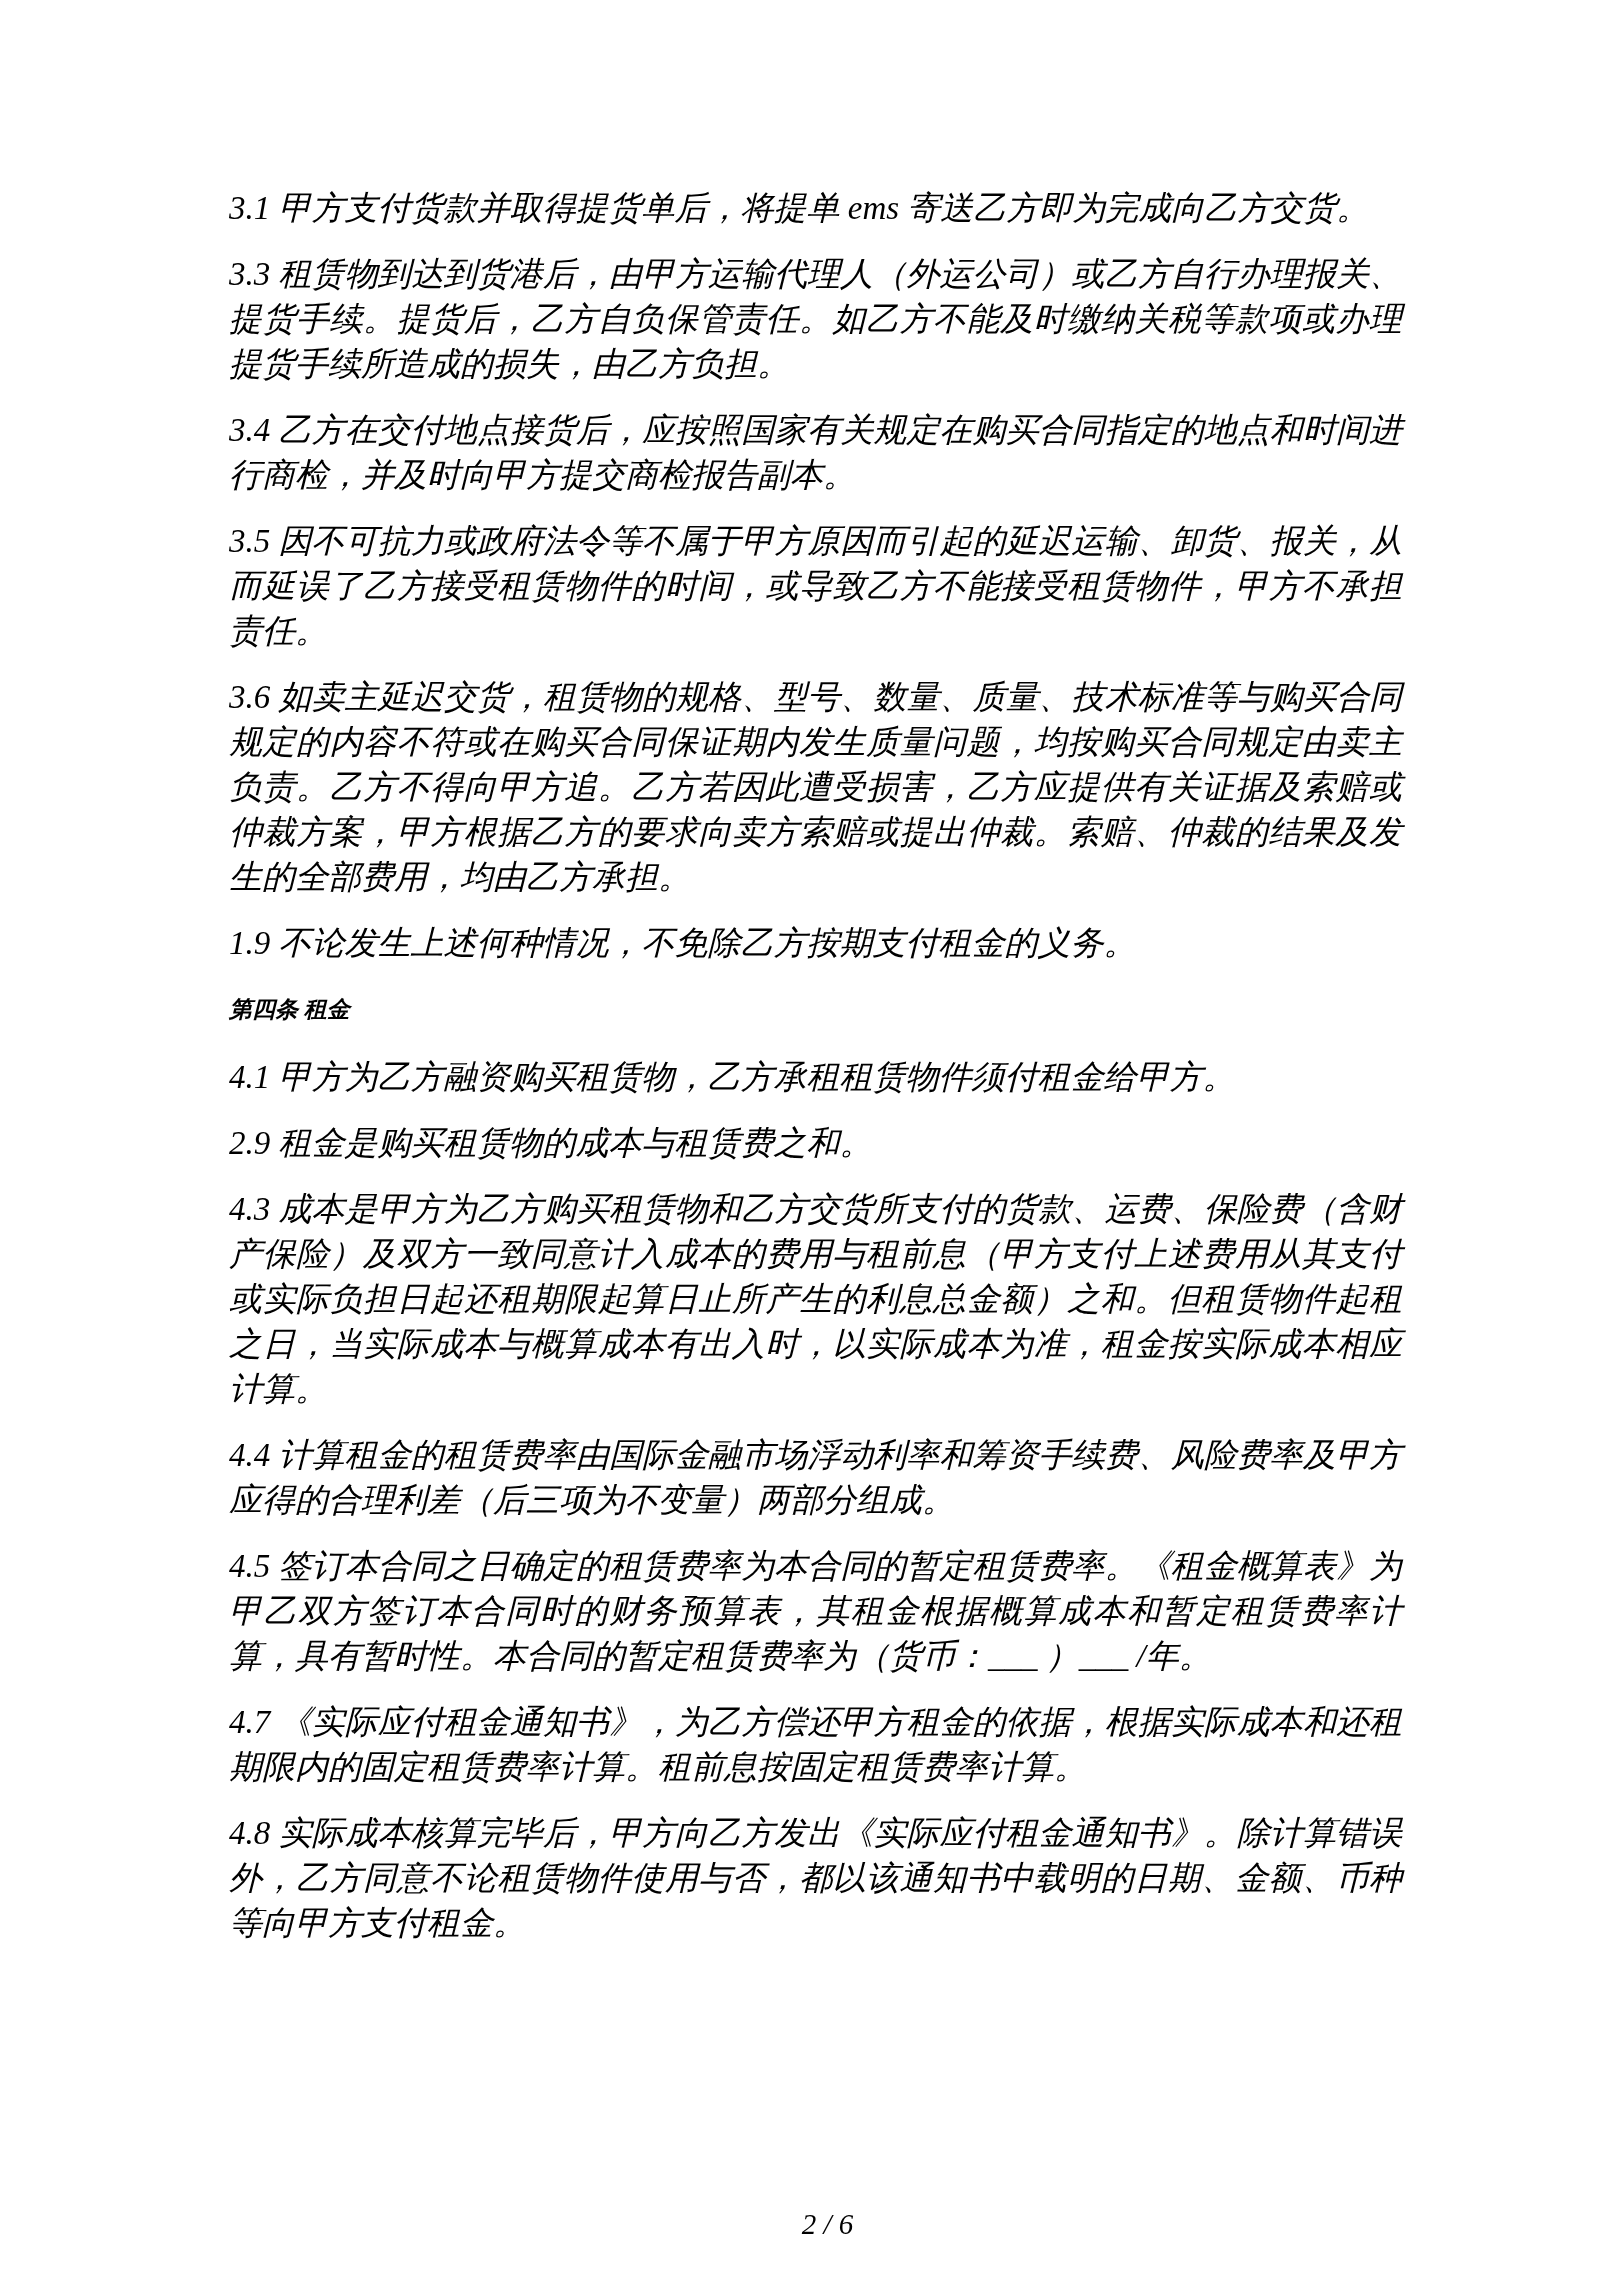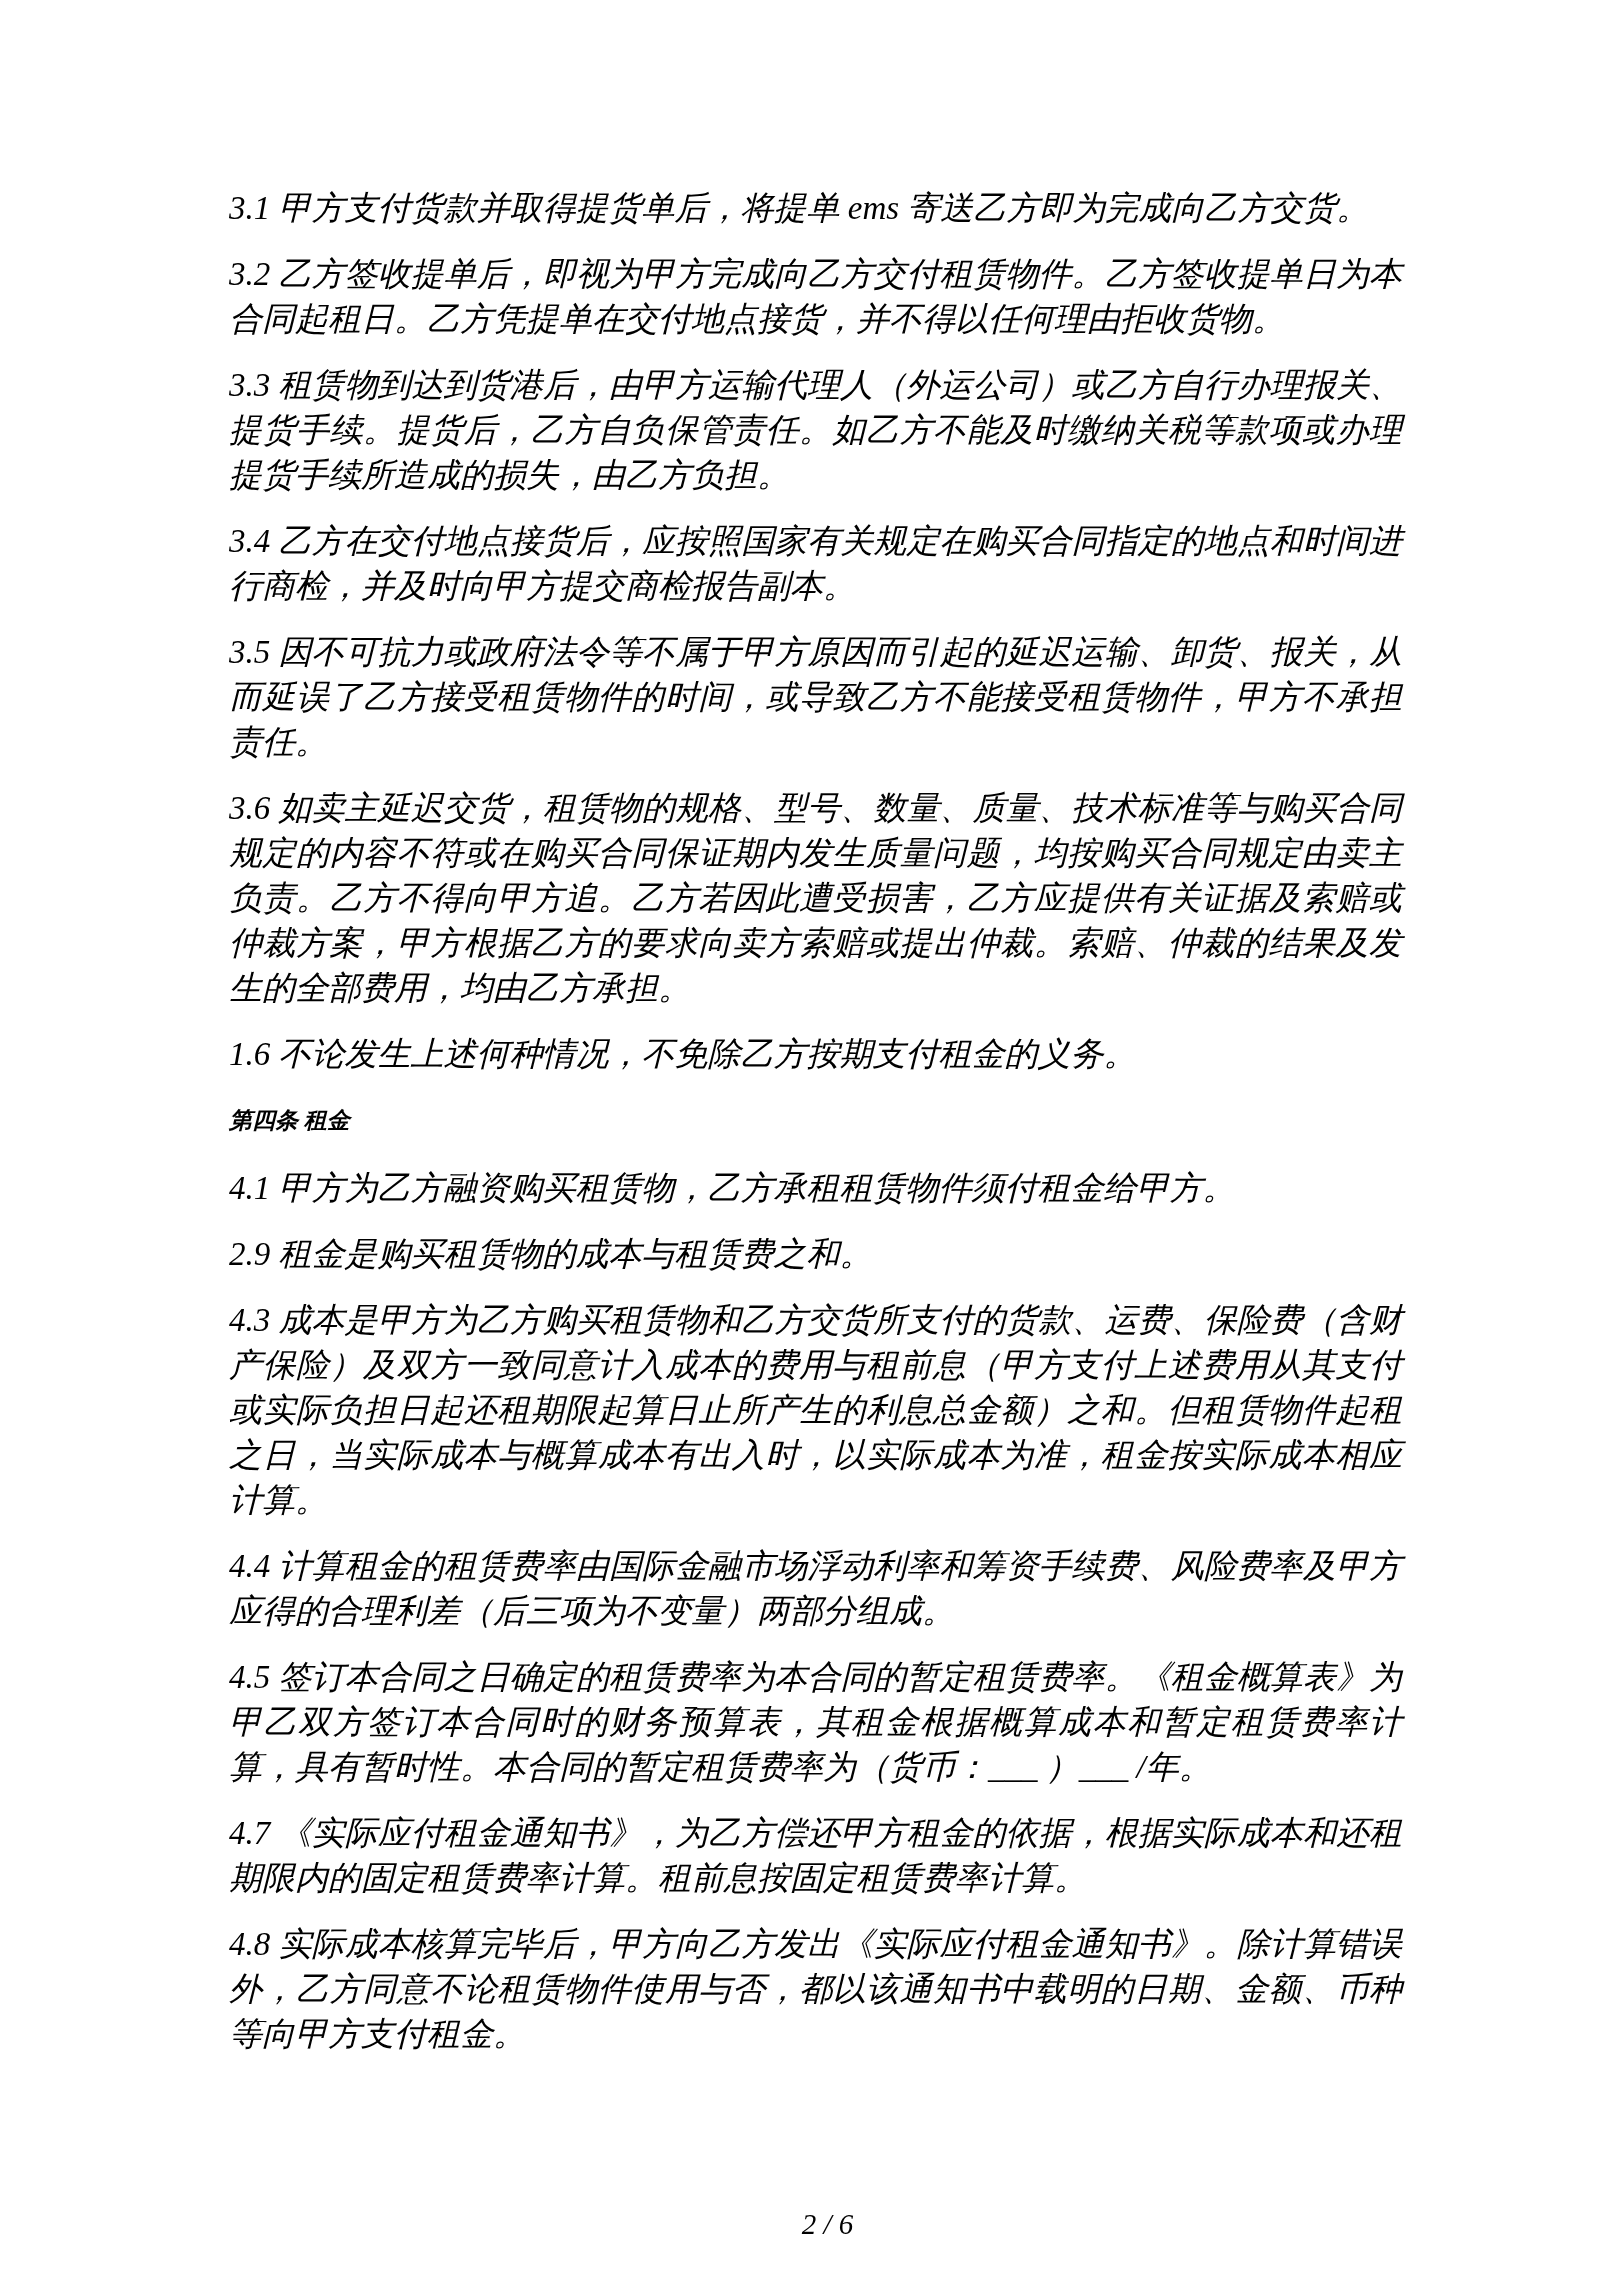--- a/index.html
+++ b/index.html
@@ -42,26 +42,25 @@
     font-size: 29px;
     color: #000000;
   }
 </style>
 </head>
 <body>
 
 <div class="page">
   <div class="content">
     <div class="para">3.1 甲方支付货款并取得提货单后，将提单 ems 寄送乙方即为完成向乙方交货。</div>
-    <div class="para">3.2 乙方签收提单后，即视为甲方完成向乙方交付租赁物件。乙方签收提单日为本合同起租日。乙方凭提单在交付地点接货，并不得以任何理由拒收货物。</div>
     <div class="para">3.3 租赁物到达到货港后，由甲方运输代理人（外运公司）或乙方自行办理报关、提货手续。提货后，乙方自负保管责任。如乙方不能及时缴纳关税等款项或办理提货手续所造成的损失，由乙方负担。</div>
     <div class="para">3.4 乙方在交付地点接货后，应按照国家有关规定在购买合同指定的地点和时间进行商检，并及时向甲方提交商检报告副本。</div>
     <div class="para">3.5 因不可抗力或政府法令等不属于甲方原因而引起的延迟运输、卸货、报关，从而延误了乙方接受租赁物件的时间，或导致乙方不能接受租赁物件，甲方不承担责任。</div>
     <div class="para">3.6 如卖主延迟交货，租赁物的规格、型号、数量、质量、技术标准等与购买合同规定的内容不符或在购买合同保证期内发生质量问题，均按购买合同规定由卖主负责。乙方不得向甲方追。乙方若因此遭受损害，乙方应提供有关证据及索赔或仲裁方案，甲方根据乙方的要求向卖方索赔或提出仲裁。索赔、仲裁的结果及发生的全部费用，均由乙方承担。</div>
-    <div class="para">1.6 不论发生上述何种情况，不免除乙方按期支付租金的义务。</div>
+    <div class="para">1.9 不论发生上述何种情况，不免除乙方按期支付租金的义务。</div>
     <div class="heading">第四条 租金</div>
     <div class="para">4.1 甲方为乙方融资购买租赁物，乙方承租租赁物件须付租金给甲方。</div>
     <div class="para">2.9 租金是购买租赁物的成本与租赁费之和。</div>
     <div class="para">4.3 成本是甲方为乙方购买租赁物和乙方交货所支付的货款、运费、保险费（含财产保险）及双方一致同意计入成本的费用与租前息（甲方支付上述费用从其支付或实际负担日起还租期限起算日止所产生的利息总金额）之和。但租赁物件起租之日，当实际成本与概算成本有出入时，以实际成本为准，租金按实际成本相应计算。</div>
     <div class="para">4.4 计算租金的租赁费率由国际金融市场浮动利率和筹资手续费、风险费率及甲方应得的合理利差（后三项为不变量）两部分组成。</div>
     <div class="para">4.5 签订本合同之日确定的租赁费率为本合同的暂定租赁费率。《租金概算表》为甲乙双方签订本合同时的财务预算表，其租金根据概算成本和暂定租赁费率计算，具有暂时性。本合同的暂定租赁费率为（货币：___ ）___ /年。</div>
     <div class="para">4.7 《实际应付租金通知书》，为乙方偿还甲方租金的依据，根据实际成本和还租期限内的固定租赁费率计算。租前息按固定租赁费率计算。</div>
     <div class="para">4.8 实际成本核算完毕后，甲方向乙方发出《实际应付租金通知书》。除计算错误外，乙方同意不论租赁物件使用与否，都以该通知书中载明的日期、金额、币种等向甲方支付租金。</div>
   </div>
   <div class="footer">2 / 6</div>

